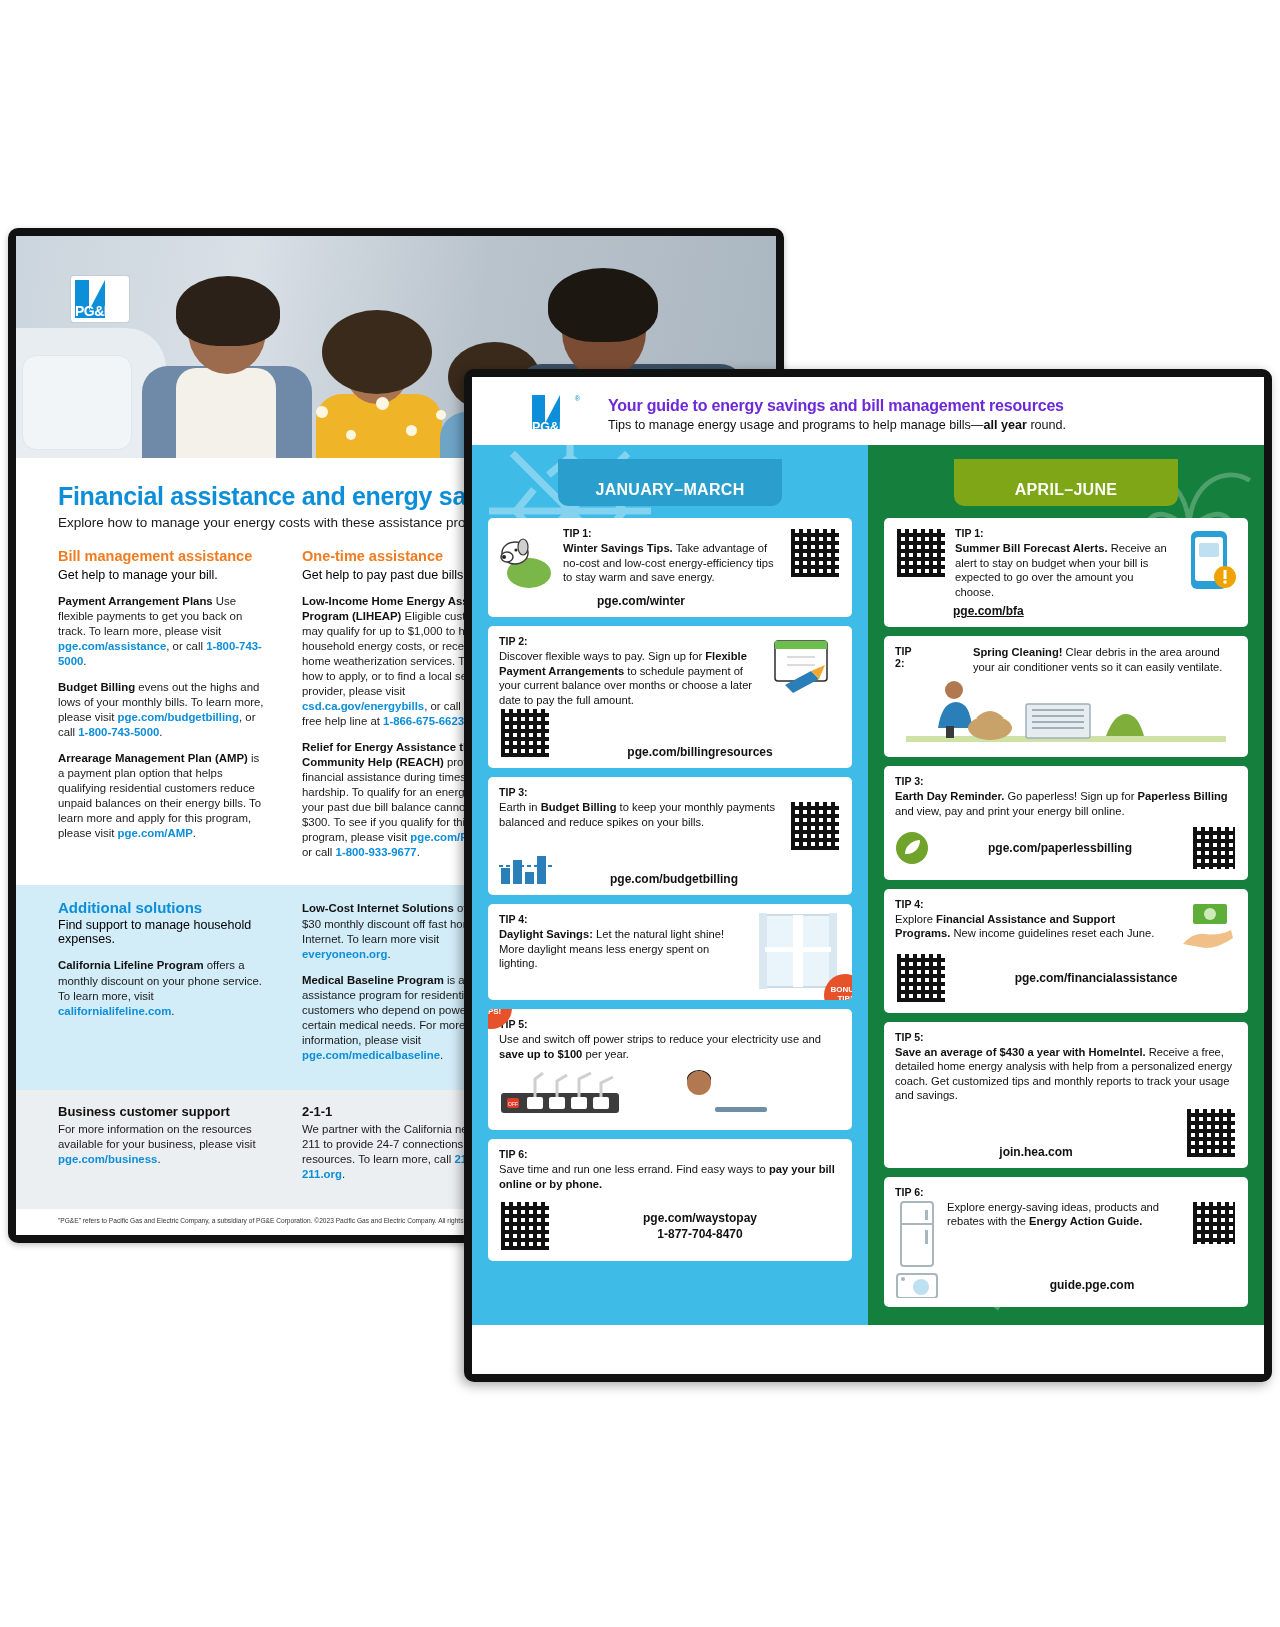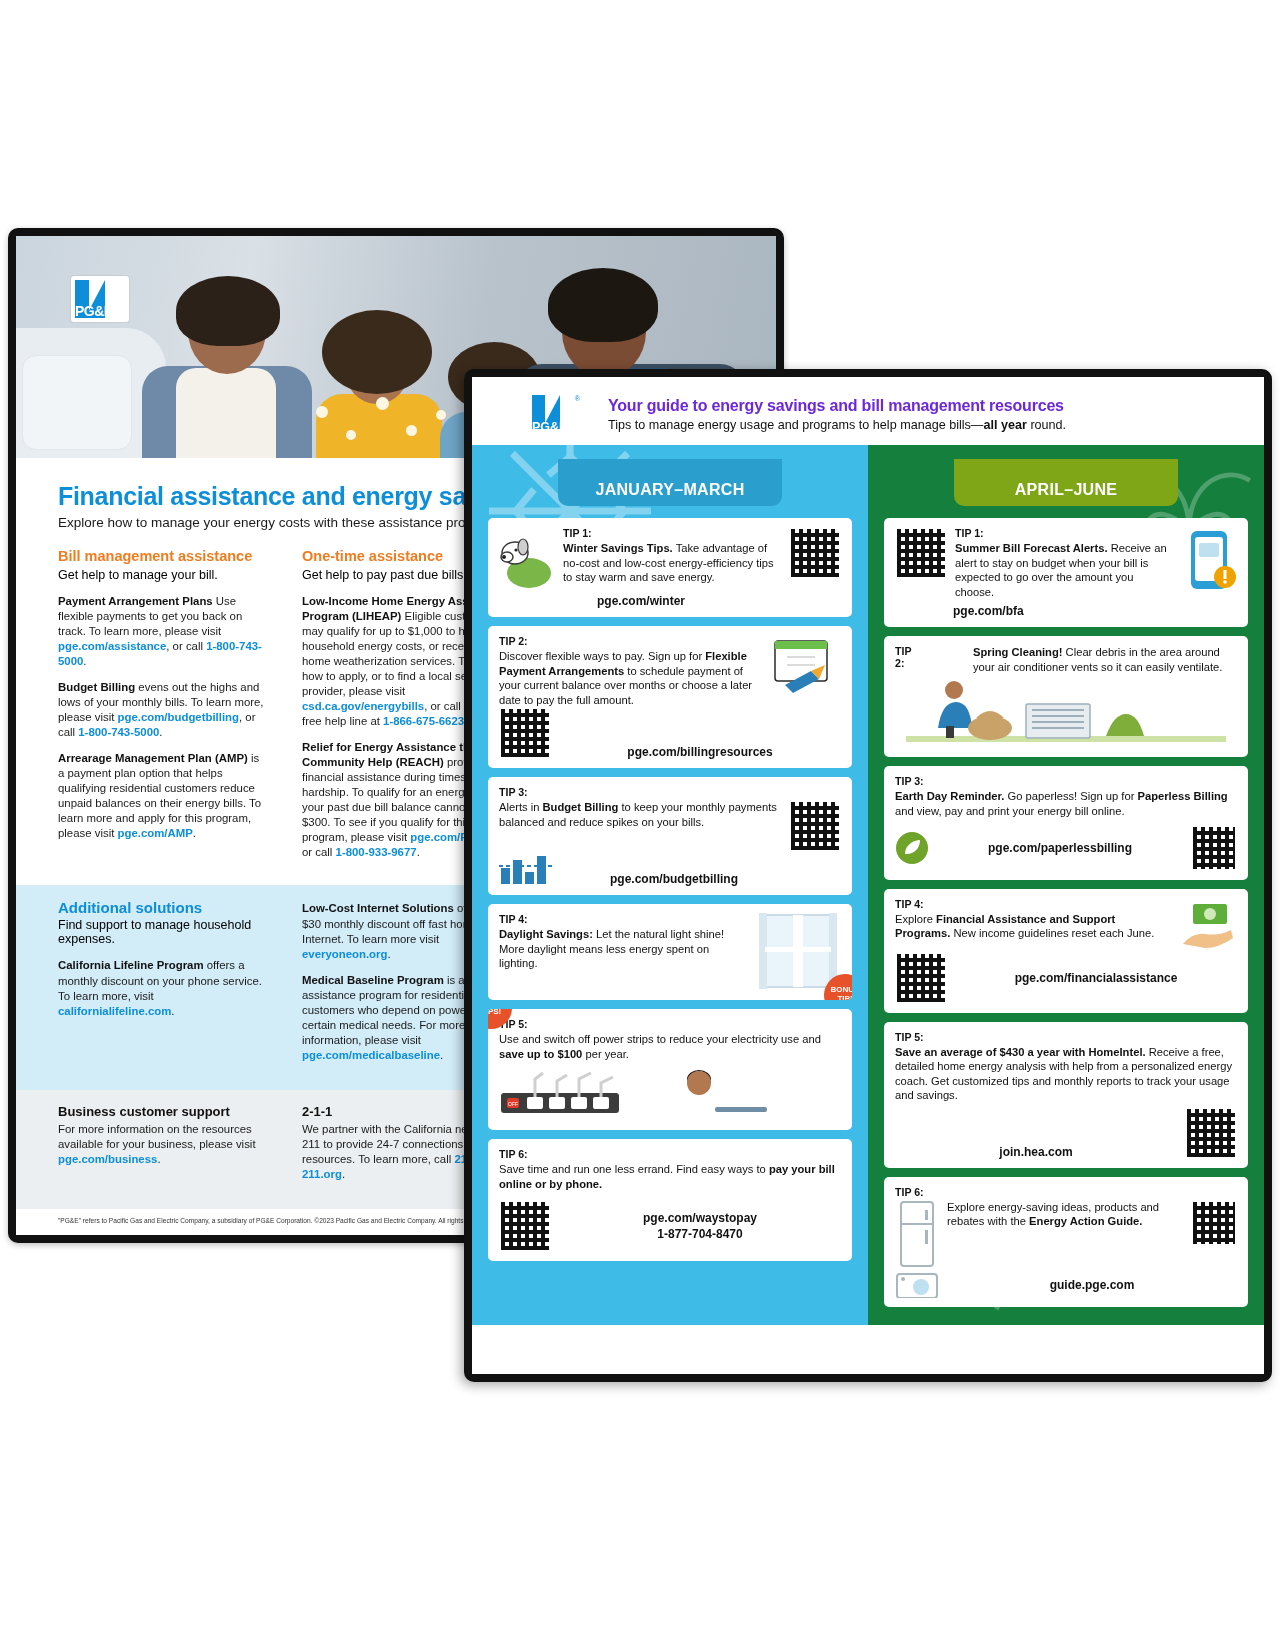--- a/index.html
+++ b/index.html
@@ -436,21 +436,21 @@
               <div class="row" style="align-items:flex-end;">
                 <div class="qr"></div>
                 <div class="tip-link grow center">pge.com/billingresources</div>
               </div>
             </div>
 
             <div class="tip">
               <div class="tip-label">TIP 3:</div>
               <div class="row">
                 <div class="grow">
-                  <div class="tip-text"><span>Alerts in </span><b>Budget Billing</b><span> to keep your monthly payments balanced and reduce spikes on your bills.</span></div>
+                  <div class="tip-text"><span>Earth in </span><b>Budget Billing</b><span> to keep your monthly payments balanced and reduce spikes on your bills.</span></div>
                 </div>
                 <div class="qr"></div>
               </div>
               <div class="row" style="align-items:flex-end;">
                 <div class="ill" style="width:56px;height:34px;">
                   <svg viewBox="0 0 56 34" width="56" height="34">
                     <rect x="2" y="16" width="9" height="16" fill="#2a7fb8"></rect>
                     <rect x="14" y="8" width="9" height="24" fill="#2a7fb8"></rect>
                     <rect x="26" y="20" width="9" height="12" fill="#2a7fb8"></rect>
                     <rect x="38" y="4" width="9" height="28" fill="#2a7fb8"></rect>
@@ -557,21 +557,21 @@
                   <svg viewBox="0 0 54 68" width="54" height="68">
                     <rect x="8" y="4" width="36" height="58" rx="6" fill="#2a9fd6"></rect>
                     <rect x="12" y="10" width="28" height="44" rx="3" fill="#ffffff"></rect>
                     <rect x="16" y="16" width="20" height="14" rx="2" fill="#bfe0f0"></rect>
                     <circle cx="42" cy="50" r="11" fill="#f0a200"></circle>
                     <rect x="40.5" y="43" width="3" height="9" fill="#fff"></rect>
                     <circle cx="42" cy="55" r="1.8" fill="#fff"></circle>
                   </svg>
                 </div>
               </div>
-              <div class="tip-link" style="margin-left:58px;">pge.com/bfa</div>
+              <div class="tip-link" style="margin-left:58px;text-decoration:underline;">pge.com/bfa</div>
             </div>
 
             <div class="tip">
               <div class="row">
                 <div style="width:18px;">
                   <div class="tip-label">TIP 2:</div>
                 </div>
                 <div class="grow" style="padding-left:52px;">
                   <div class="tip-text"><b>Spring Cleaning!</b><span> Clear debris in the area around your air conditioner vents so it can easily ventilate.</span></div>
                 </div>

